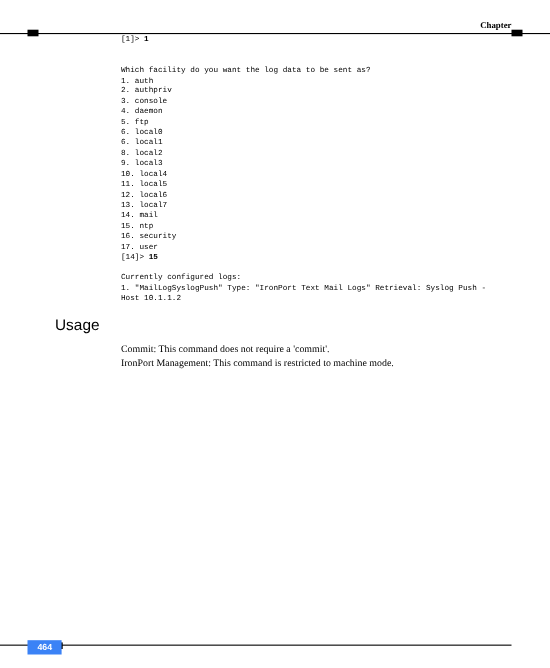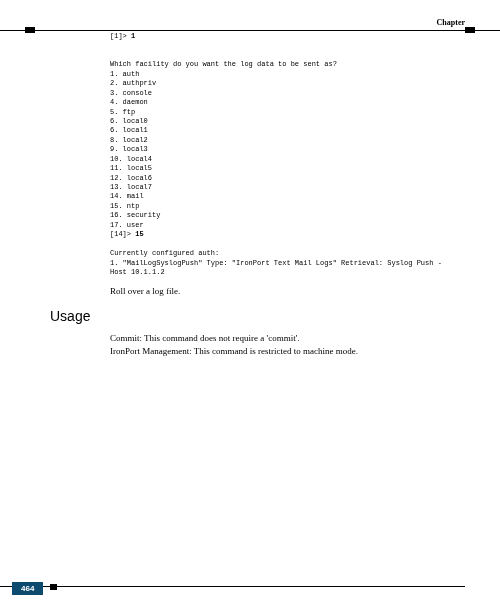--- a/index.html
+++ b/index.html
@@ -115,23 +115,23 @@
     font-family: Arial, Helvetica, sans-serif;
   }
   .footer-rule {
     height: 1px;
     background: #000;
     margin-left: 0;
     margin-right: 35px;
   }
   .page-num-box {
     position: absolute;
-    left: 12px;
+    left: 25px;
     bottom: -8px;
-    background: #0c4a6e;
+    background: #3b82f6;
     color: #fff;
     font-size: 8px;
     font-weight: bold;
     padding: 2px 9px;
     font-family: Arial, Helvetica, sans-serif;
   }
   .footer-block-left {
     position: absolute;
     left: 50px;
     bottom: -3px;
@@ -167,26 +167,25 @@
 <span>10. local4</span>
 <span>11. local5</span>
 <span>12. local6</span>
 <span>13. local7</span>
 <span>14. mail</span>
 <span>15. ntp</span>
 <span>16. security</span>
 <span>17. user</span>
 <span>[14]&gt; </span><span class="bold">15</span>
 <span></span>
-<span>Currently configured auth:</span>
+<span>Currently configured logs:</span>
 <span>1. "MailLogSyslogPush" Type: "IronPort Text Mail Logs" Retrieval: Syslog Push -</span>
 <span>Host 10.1.1.2</span></div>
 
 
-  <div class="body-text">Roll over a log file.</div>
 
   <div class="section-heading-md">Usage</div>
   <div class="body-text">
     <span class="label">Commit:</span><span> This command does not require a 'commit'.</span><br>
     <span class="label">IronPort Management:</span><span> This command is restricted to machine mode.</span>
   </div>
 
   <div class="footer-container">
     <div class="footer-rule"></div>
     <div class="footer-block-left"></div>

